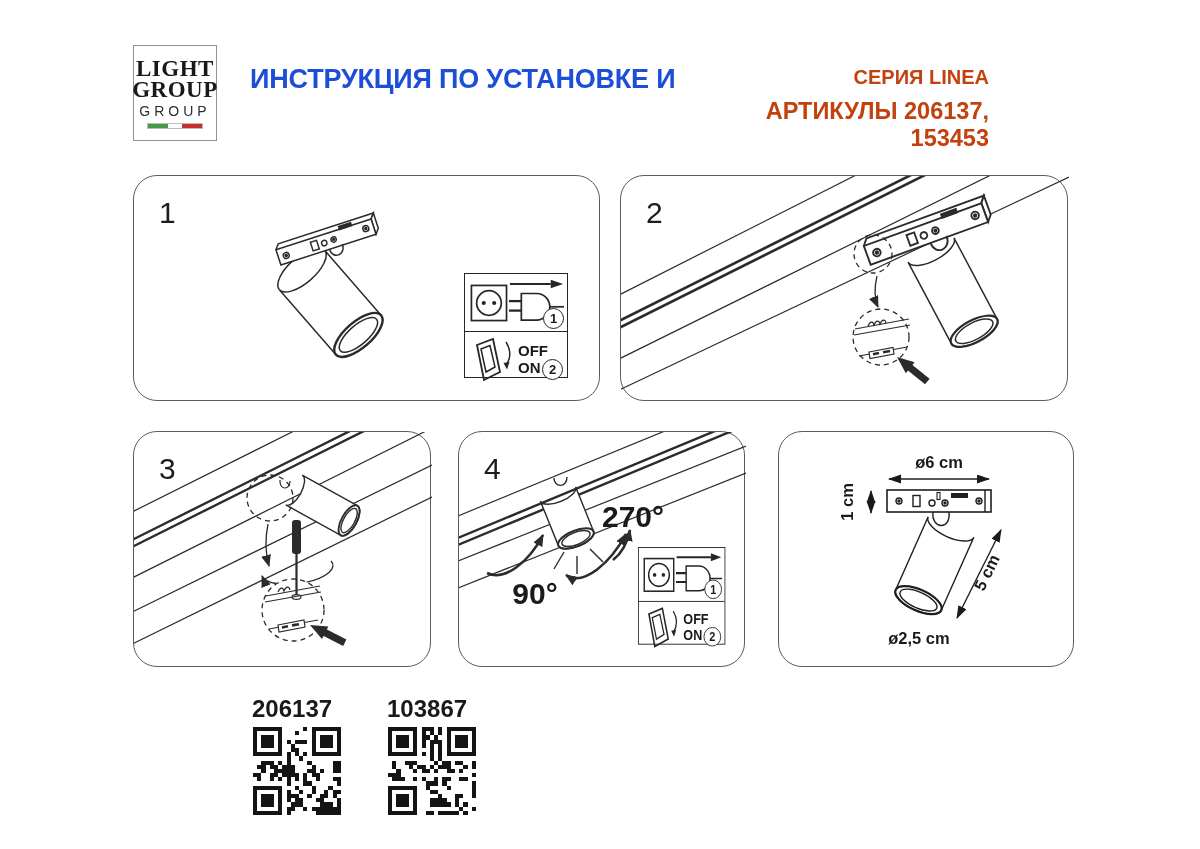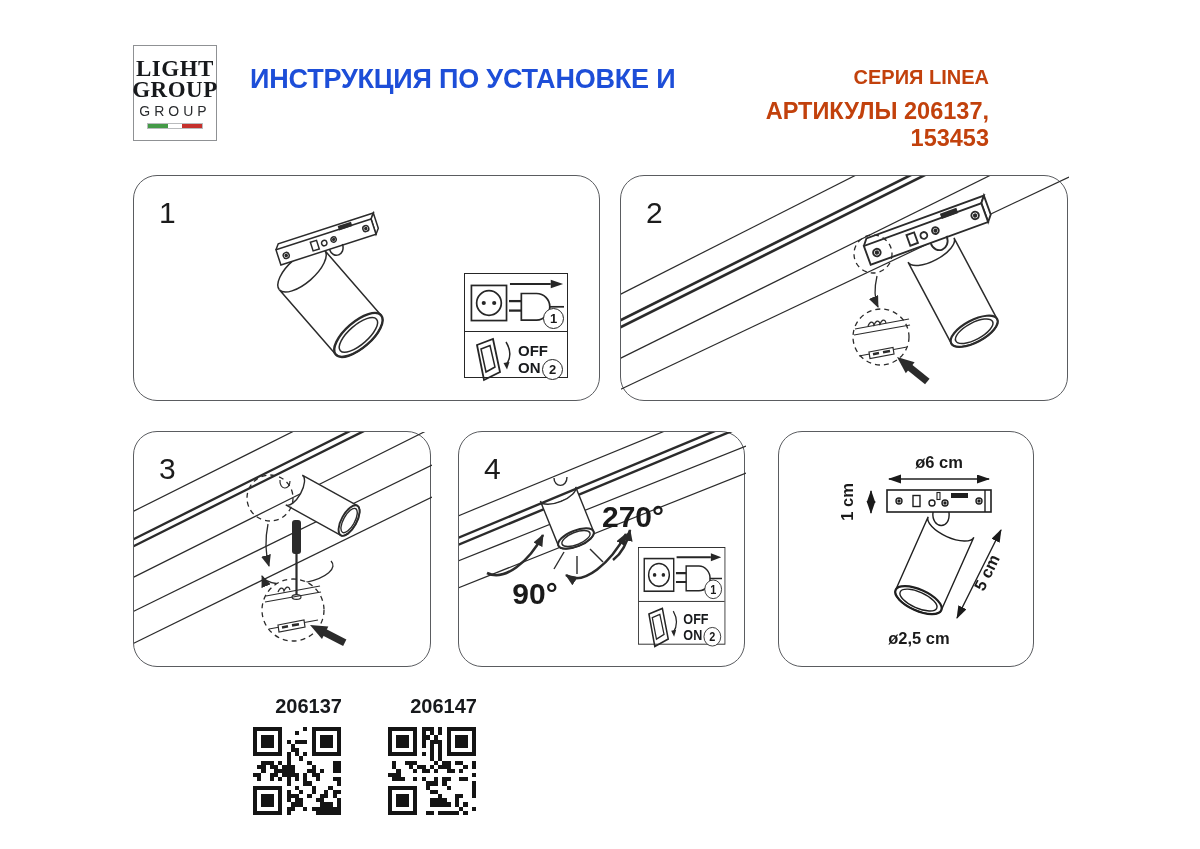--- a/index.html
+++ b/index.html
@@ -34,21 +34,21 @@
   .conn-box.small{transform:scale(.84,.93);transform-origin:0 0}
   .conn-cell{flex:1;position:relative;display:flex;align-items:center;padding:4px 3px 3px 5px}
   .conn-cell + .conn-cell{border-top:1.7px solid #262626}
   .badge{position:absolute;width:21px;height:21px;border:1.6px solid #262626;border-radius:50%;
          font-size:13px;font-weight:bold;display:flex;align-items:center;justify-content:center;background:#fff}
   .badge.b1{right:3px;bottom:2px}
   .badge.b2{right:4px;bottom:5px}
   .onoff{font-weight:bold;font-size:15px;line-height:17px;margin-left:2px;color:#17191c}
 
   
-  .qr-label{position:absolute;width:90px;text-align:right;font-size:20px;font-weight:bold;color:#17191c}
+  .qr-label{position:absolute;width:90px;text-align:left;font-size:24px;font-weight:bold;color:#17191c}
   .qr{position:absolute;width:88px;height:88px}
 </style>
 </head>
 <body>
 
 <svg width="0" height="0" style="position:absolute">
   <defs>
     <marker id="ah" markerUnits="userSpaceOnUse" markerWidth="13" markerHeight="11" refX="11" refY="5" orient="auto-start-reverse">
       <path d="M0,0 L12,5 L0,10 Z" fill="#2b2b2b"></path>
     </marker>
@@ -296,21 +296,21 @@
       </svg>
       <div class="onoff">
         <div>OFF</div>
         <div>ON</div>
       </div>
       <div class="badge b2">2</div>
     </div>
   </div>
 </div>
 
-<div class="panel" style="left:778px;top:431px;width:256px;height:236px">
+<div class="panel" style="left:778px;top:431px;width:296px;height:236px">
   <svg width="290" height="236" viewBox="0 0 290 236">
     <g stroke="#1f1f1f" stroke-width="1.4" fill="none">
 
       <line x1="110" y1="47" x2="210" y2="47" marker-start="url(#ahDim)" marker-end="url(#ahDim)"></line>
 
       <line x1="92" y1="59" x2="92" y2="81" marker-start="url(#ahDim)" marker-end="url(#ahDim)"></line>
 
       <rect x="108" y="58" width="104" height="22" fill="#fff" stroke-width="1.6"></rect>
       <line x1="206" y1="58" x2="206" y2="80"></line>
       <circle cx="120" cy="69" r="3"></circle>
@@ -335,21 +335,21 @@
       <line x1="222" y1="98" x2="178" y2="186" marker-start="url(#ahDim)" marker-end="url(#ahDim)"></line>
     </g>
     <text x="160" y="36" text-anchor="middle" font-size="16.5" font-weight="bold">ø6 cm</text>
     <text transform="translate(74,70) rotate(-90)" text-anchor="middle" font-size="16.5" font-weight="bold">1 cm</text>
     <text transform="translate(213,143) rotate(-64)" text-anchor="middle" font-size="16.5" font-weight="bold">5 cm</text>
     <text x="140" y="212" text-anchor="middle" font-size="16.5" font-weight="bold">ø2,5 cm</text>
   </svg>
 </div>
 
 <div class="qr-label" style="left:252px;top:695px">206137</div>
-<div class="qr-label" style="left:387px;top:695px">206147</div>
+<div class="qr-label" style="left:387px;top:695px">103867</div>
 <div class="qr" style="left:253px;top:727px"><svg viewBox="0 0 21 21" width="100%" height="100%" shape-rendering="crispEdges">
       <g fill="#141414">
         <rect x="0" y="0" width="1" height="1"></rect>
         <rect x="1" y="0" width="1" height="1"></rect>
         <rect x="2" y="0" width="1" height="1"></rect>
         <rect x="3" y="0" width="1" height="1"></rect>
         <rect x="4" y="0" width="1" height="1"></rect>
         <rect x="5" y="0" width="1" height="1"></rect>
         <rect x="6" y="0" width="1" height="1"></rect>
         <rect x="0" y="1" width="1" height="1"></rect>

